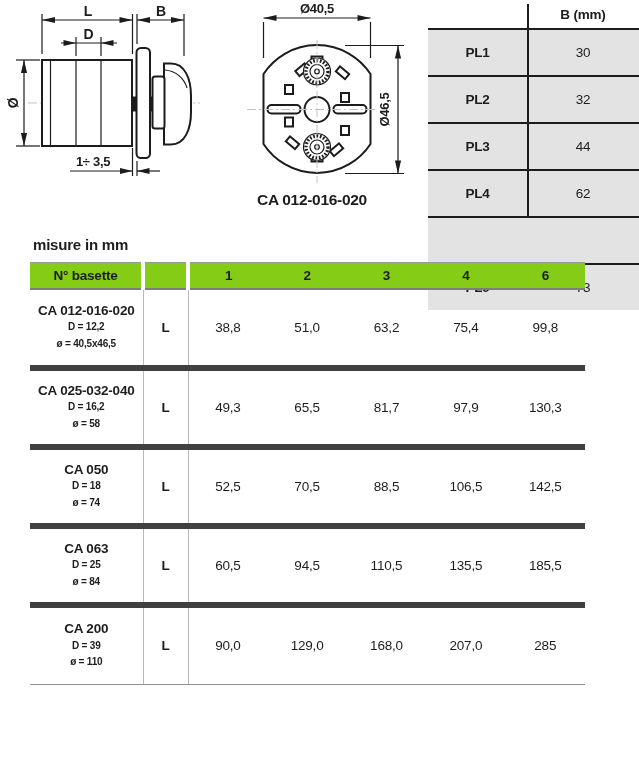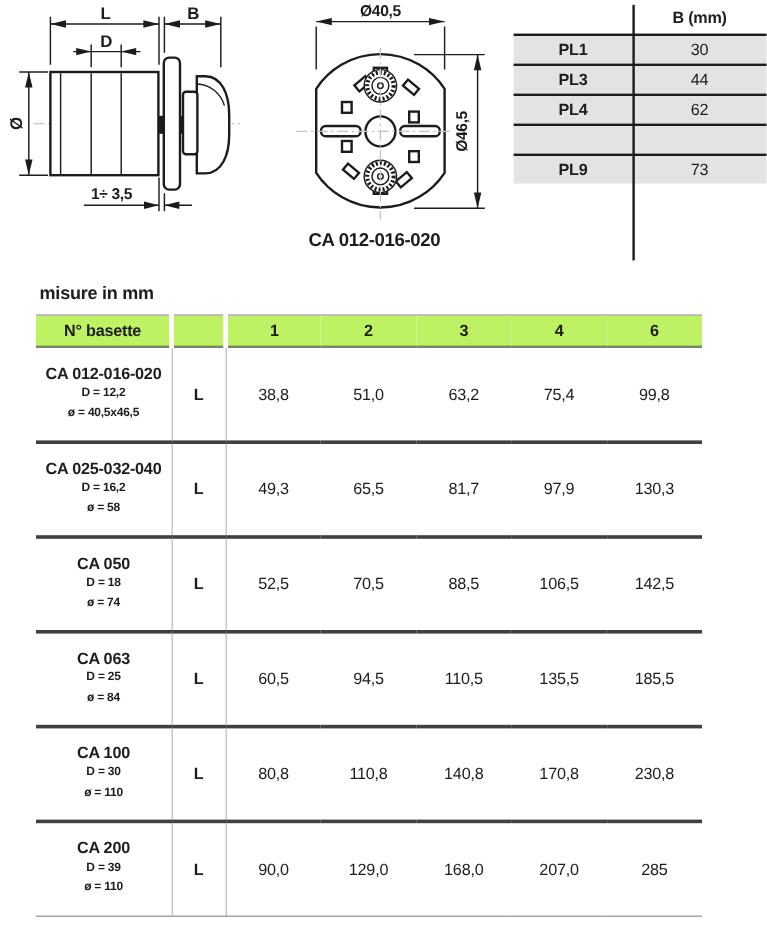--- a/index.html
+++ b/index.html
@@ -19,37 +19,37 @@
   svg text{fill:#1c1c1c;stroke:none;font-family:"Liberation Sans",sans-serif;}
   .dimtxt{font-size:13px;font-weight:bold;letter-spacing:-0.3px;}
   .dimletter{font-size:14px;font-weight:bold;}
   .caption{font-size:15.5px;font-weight:bold;letter-spacing:-0.3px;}
 
   
   .b-table{position:absolute;left:428px;top:0;width:211px;height:217px;font-size:13.5px;}
   .bt-header{height:28px;display:flex;}
   .bt-h1{width:99px;}
   .bt-h2{flex:1;display:flex;align-items:center;justify-content:center;font-weight:bold;}
-  .bt-row{height:25px;box-sizing:border-box;display:flex;background:#e3e3e3;border-top:2px solid #1c1c1c;}
+  .bt-row{height:47px;box-sizing:border-box;display:flex;background:#e3e3e3;border-top:2px solid #1c1c1c;}
   .bt-c1{width:99px;display:flex;align-items:center;justify-content:center;font-weight:bold;}
   .bt-c2{flex:1;display:flex;align-items:center;justify-content:center;}
   .bt-vline{position:absolute;left:99px;top:4px;height:213px;width:2px;background:#1c1c1c;}
 
   
   .note{position:absolute;left:33px;top:236px;font-size:15px;font-weight:bold;}
 
   
   table.main{position:absolute;left:30px;top:262px;width:555px;border-collapse:collapse;
              table-layout:fixed;font-size:13.5px;color:#1d1d1d;}
-  table.main th{background:#bef264;font-weight:bold;padding:0;text-align:center;
+  table.main th{background:#84cc16;font-weight:bold;padding:0;text-align:center;
                 border-top:1px solid #999;border-bottom:2px solid #7d7d7d;height:25px;}
   table.main th.gap{border-left:4px solid #fff;}
   table.main td{padding:0;text-align:center;vertical-align:middle;}
   table.main tbody tr{height:79px;}
-  table.main tbody tr:not(:first-child) td{border-top:3px solid #404040;}
+  table.main tbody tr:not(:first-child) td{border-top:6px solid #404040;}
   table.main tbody tr:last-child td{border-bottom:1px solid #8f8f8f;}
   td.c-l{border-left:1px solid #b8b8b8;border-right:1px solid #b8b8b8;font-weight:bold;}
   td.c-name{font-weight:bold;line-height:16.5px;}
   .t-dim{font-size:10px;}
 </style>
 </head>
 <body>
 
 <div class="page">
 
@@ -179,20 +179,24 @@
   </svg>
 
   <div class="b-table">
     <div class="bt-header">
       <div class="bt-h1"></div>
       <div class="bt-h2">B (mm)</div>
     </div>
     <div class="bt-row">
       <div class="bt-c1">PL1</div>
       <div class="bt-c2">30</div>
+    </div>
+    <div class="bt-row">
+      <div class="bt-c1">PL2</div>
+      <div class="bt-c2">32</div>
     </div>
     <div class="bt-row">
       <div class="bt-c1">PL3</div>
       <div class="bt-c2">44</div>
     </div>
     <div class="bt-row">
       <div class="bt-c1">PL4</div>
       <div class="bt-c2">62</div>
     </div>
     <div class="bt-row">
@@ -275,33 +279,20 @@
         </td>
         <td class="c-l">L</td>
         <td>60,5</td>
         <td>94,5</td>
         <td>110,5</td>
         <td>135,5</td>
         <td>185,5</td>
       </tr>
       <tr>
         <td class="c-name">
-          <div>CA 100</div>
-          <div class="t-dim">D = 30</div>
-          <div class="t-dim">ø = 110</div>
-        </td>
-        <td class="c-l">L</td>
-        <td>80,8</td>
-        <td>110,8</td>
-        <td>140,8</td>
-        <td>170,8</td>
-        <td>230,8</td>
-      </tr>
-      <tr>
-        <td class="c-name">
           <div>CA 200</div>
           <div class="t-dim">D = 39</div>
           <div class="t-dim">ø = 110</div>
         </td>
         <td class="c-l">L</td>
         <td>90,0</td>
         <td>129,0</td>
         <td>168,0</td>
         <td>207,0</td>
         <td>285</td>

